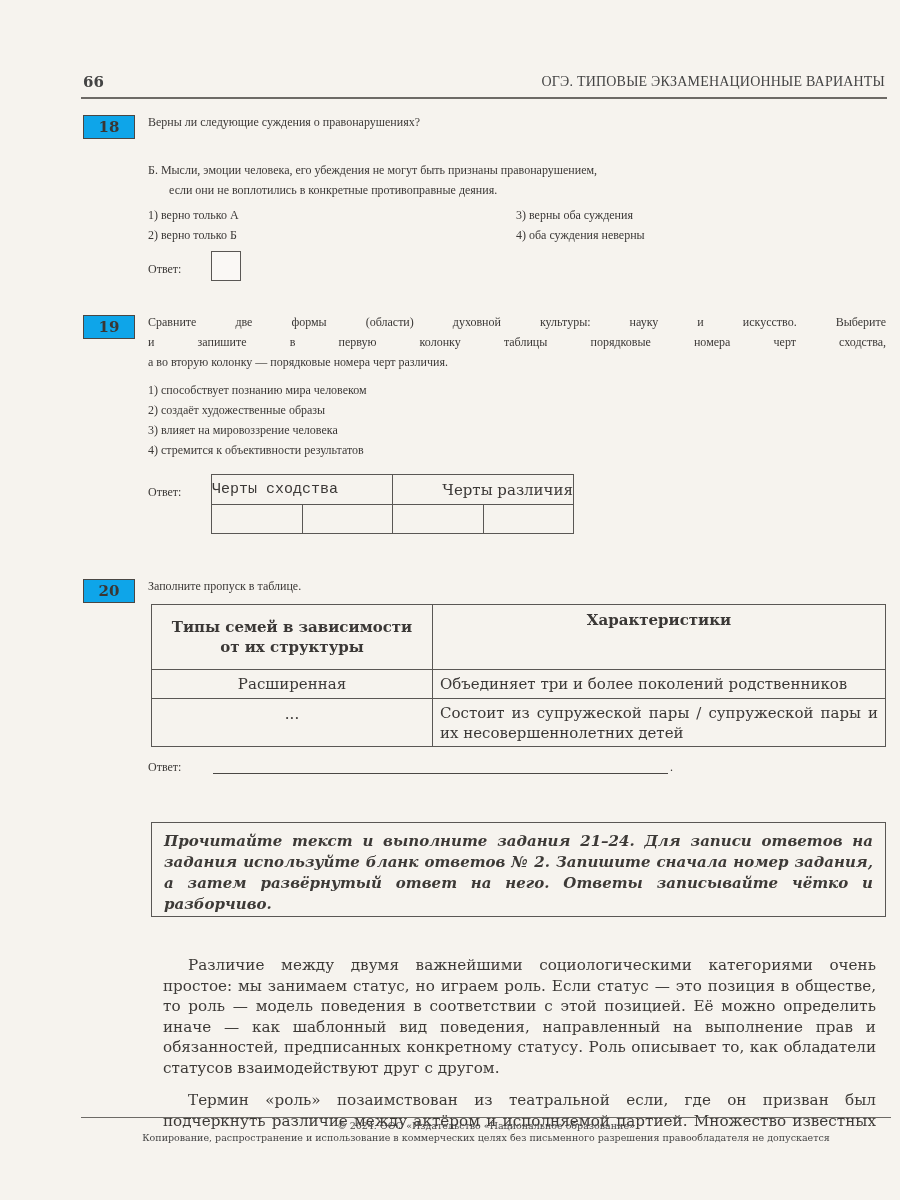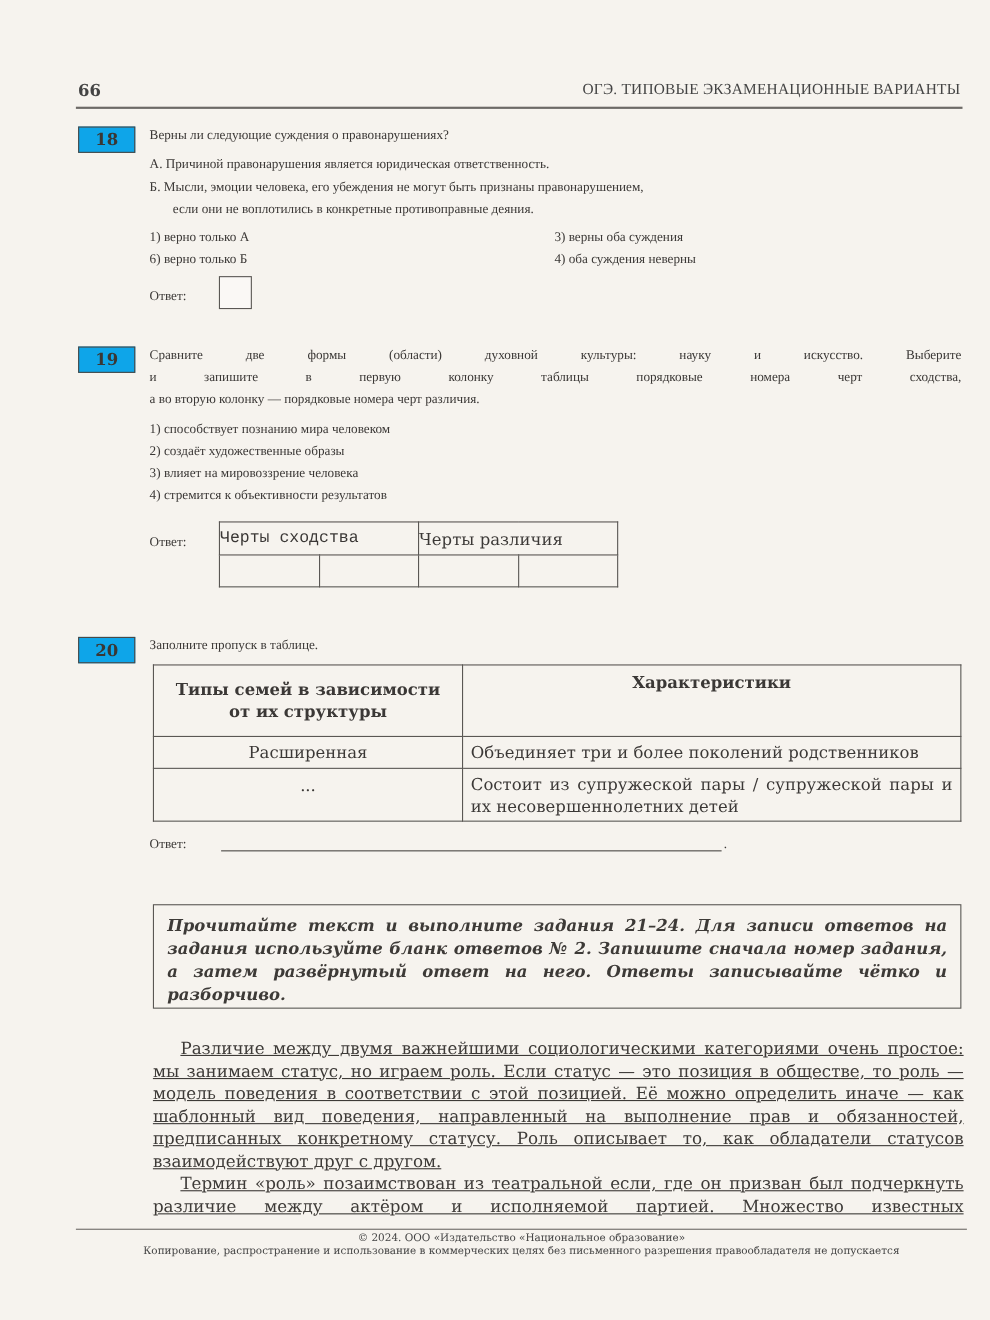--- a/index.html
+++ b/index.html
@@ -3,21 +3,21 @@
   <meta charset="utf-8">
   <style>
     html, body { margin: 0; padding: 0; }
     body {
       width: 900px; height: 1200px; overflow: hidden;
       background: #f6f3ee;
       font-family: "DejaVu Serif", "Liberation Serif", serif;
       color: #3b3836;
       position: relative;
     }
-    .page { position: absolute; left: 4px; top: 0; width: 788px; height: 1200px; border-radius: 22px; }
+    .page { position: absolute; left: 16px; top: 0; width: 788px; height: 1200px; border-radius: 22px; }
     .header {
       position: absolute; left: 65px; top: 73px; width: 806px; height: 24px;
       border-bottom: 2px solid #6d6a66;
     }
     .page-num { position: absolute; left: 2px; top: 0; font-size: 15px; font-weight: bold; color: #444; }
     .running-title {
       position: absolute; right: 2px; top: 1px; font-size: 14px;
       font-family: Liberation Serif, serif; letter-spacing: 0.2px; color: #444;
     }
     .qnum {
@@ -35,64 +35,63 @@
       border: 1.3px solid #5a5754; box-sizing: border-box;
     }
     .hint-box p {
       margin: 0; padding: 8px 12px; font-style: italic; font-weight: bold;
       font-size: 15px; line-height: 21px; text-align: justify; color: #3d3a37;
     }
     .body-text {
       position: absolute; left: 135px; top: 943px; width: 737px;
       font-size: 15.2px; line-height: 20.5px; text-align: justify; color: #3d3a37;
     }
-    .body-text p { margin: 0; text-indent: 25px; text-decoration: underline; }
+    .body-text p { margin: 12px; text-indent: 25px; }
     .footer-line { position: absolute; left: 65px; top: 1117px; width: 810px; border-top: 1.3px solid #6d6a66; }
     .footer {
       position: absolute; left: 65px; top: 1120px; width: 810px; text-align: center;
       font-size: 9.5px; line-height: 12px; color: #444;
     }
     .underline { position: absolute; left: 197px; top: 799px; width: 455px; border-top: 1.2px solid #4a4744; }
   </style>
 </head>
 <body>
 
 <div class="page">
 
   <div class="header">
     <span class="page-num">66</span>
     <span class="running-title">ОГЭ. ТИПОВЫЕ ЭКЗАМЕНАЦИОННЫЕ ВАРИАНТЫ</span>
   </div>
 
   <div class="qnum" style="top:115px;">18</div>
   <div class="txt" style="left:132px; top:112px;">Верны ли следующие суждения о правонарушениях?</div>
-  <div class="txt" style="left:132px; top:139px;">А. Причиной правонарушения является юридическая ответственность.</div>
   <div class="txt" style="left:132px; top:160px;">Б. Мысли, эмоции человека, его убеждения не могут быть признаны правонарушением,</div>
   <div class="txt" style="left:153px; top:180px;">если они не воплотились в конкретные противоправные деяния.</div>
   <div class="txt" style="left:132px; top:205px;">1) верно только А</div>
-  <div class="txt" style="left:132px; top:225px;">6) верно только Б</div>
+  <div class="txt" style="left:132px; top:225px;">2) верно только Б</div>
   <div class="txt" style="left:500px; top:205px;">3) верны оба суждения</div>
   <div class="txt" style="left:500px; top:225px;">4) оба суждения неверны</div>
   <div class="txt" style="left:132px; top:259px;">Ответ:</div>
   <div class="ans-box" style="left:195px; top:251px;"></div>
 
   <div class="qnum" style="top:315px;">19</div>
   <div class="txt just" style="left:132px; top:312px; width:738px;">Сравните две формы (области) духовной культуры: науку и искусство. Выберите</div>
   <div class="txt just" style="left:132px; top:332px; width:738px;">и запишите в первую колонку таблицы порядковые номера черт сходства,</div>
   <div class="txt" style="left:132px; top:352px;">а во вторую колонку — порядковые номера черт различия.</div>
   <div class="txt" style="left:132px; top:380px;">1) способствует познанию мира человеком</div>
   <div class="txt" style="left:132px; top:400px;">2) создаёт художественные образы</div>
   <div class="txt" style="left:132px; top:420px;">3) влияет на мировоззрение человека</div>
   <div class="txt" style="left:132px; top:440px;">4) стремится к объективности результатов</div>
   <div class="txt" style="left:132px; top:482px;">Ответ:</div>
   <table class="t" style="left:195px; top:474px; width:363px;">
     <tbody>
         <tr style="height:30px;">
       <td colspan="2" style="text-align:left;font-family:Liberation Mono, monospace;">Черты сходства</td>
-      <td colspan="2" style="text-align:left;margin-top:32px;">Черты различия</td>
+      <td colspan="2" style="text-align:right;margin-top:32px;">Черты различия</td>
     </tr>
     <tr style="height:29px;">
       <td style="width:25%;"></td>
       <td style="width:25%;"></td>
       <td style="width:25%;"></td>
       <td style="width:25%;"></td>
     </tr>
   </tbody>
     </table>
 

